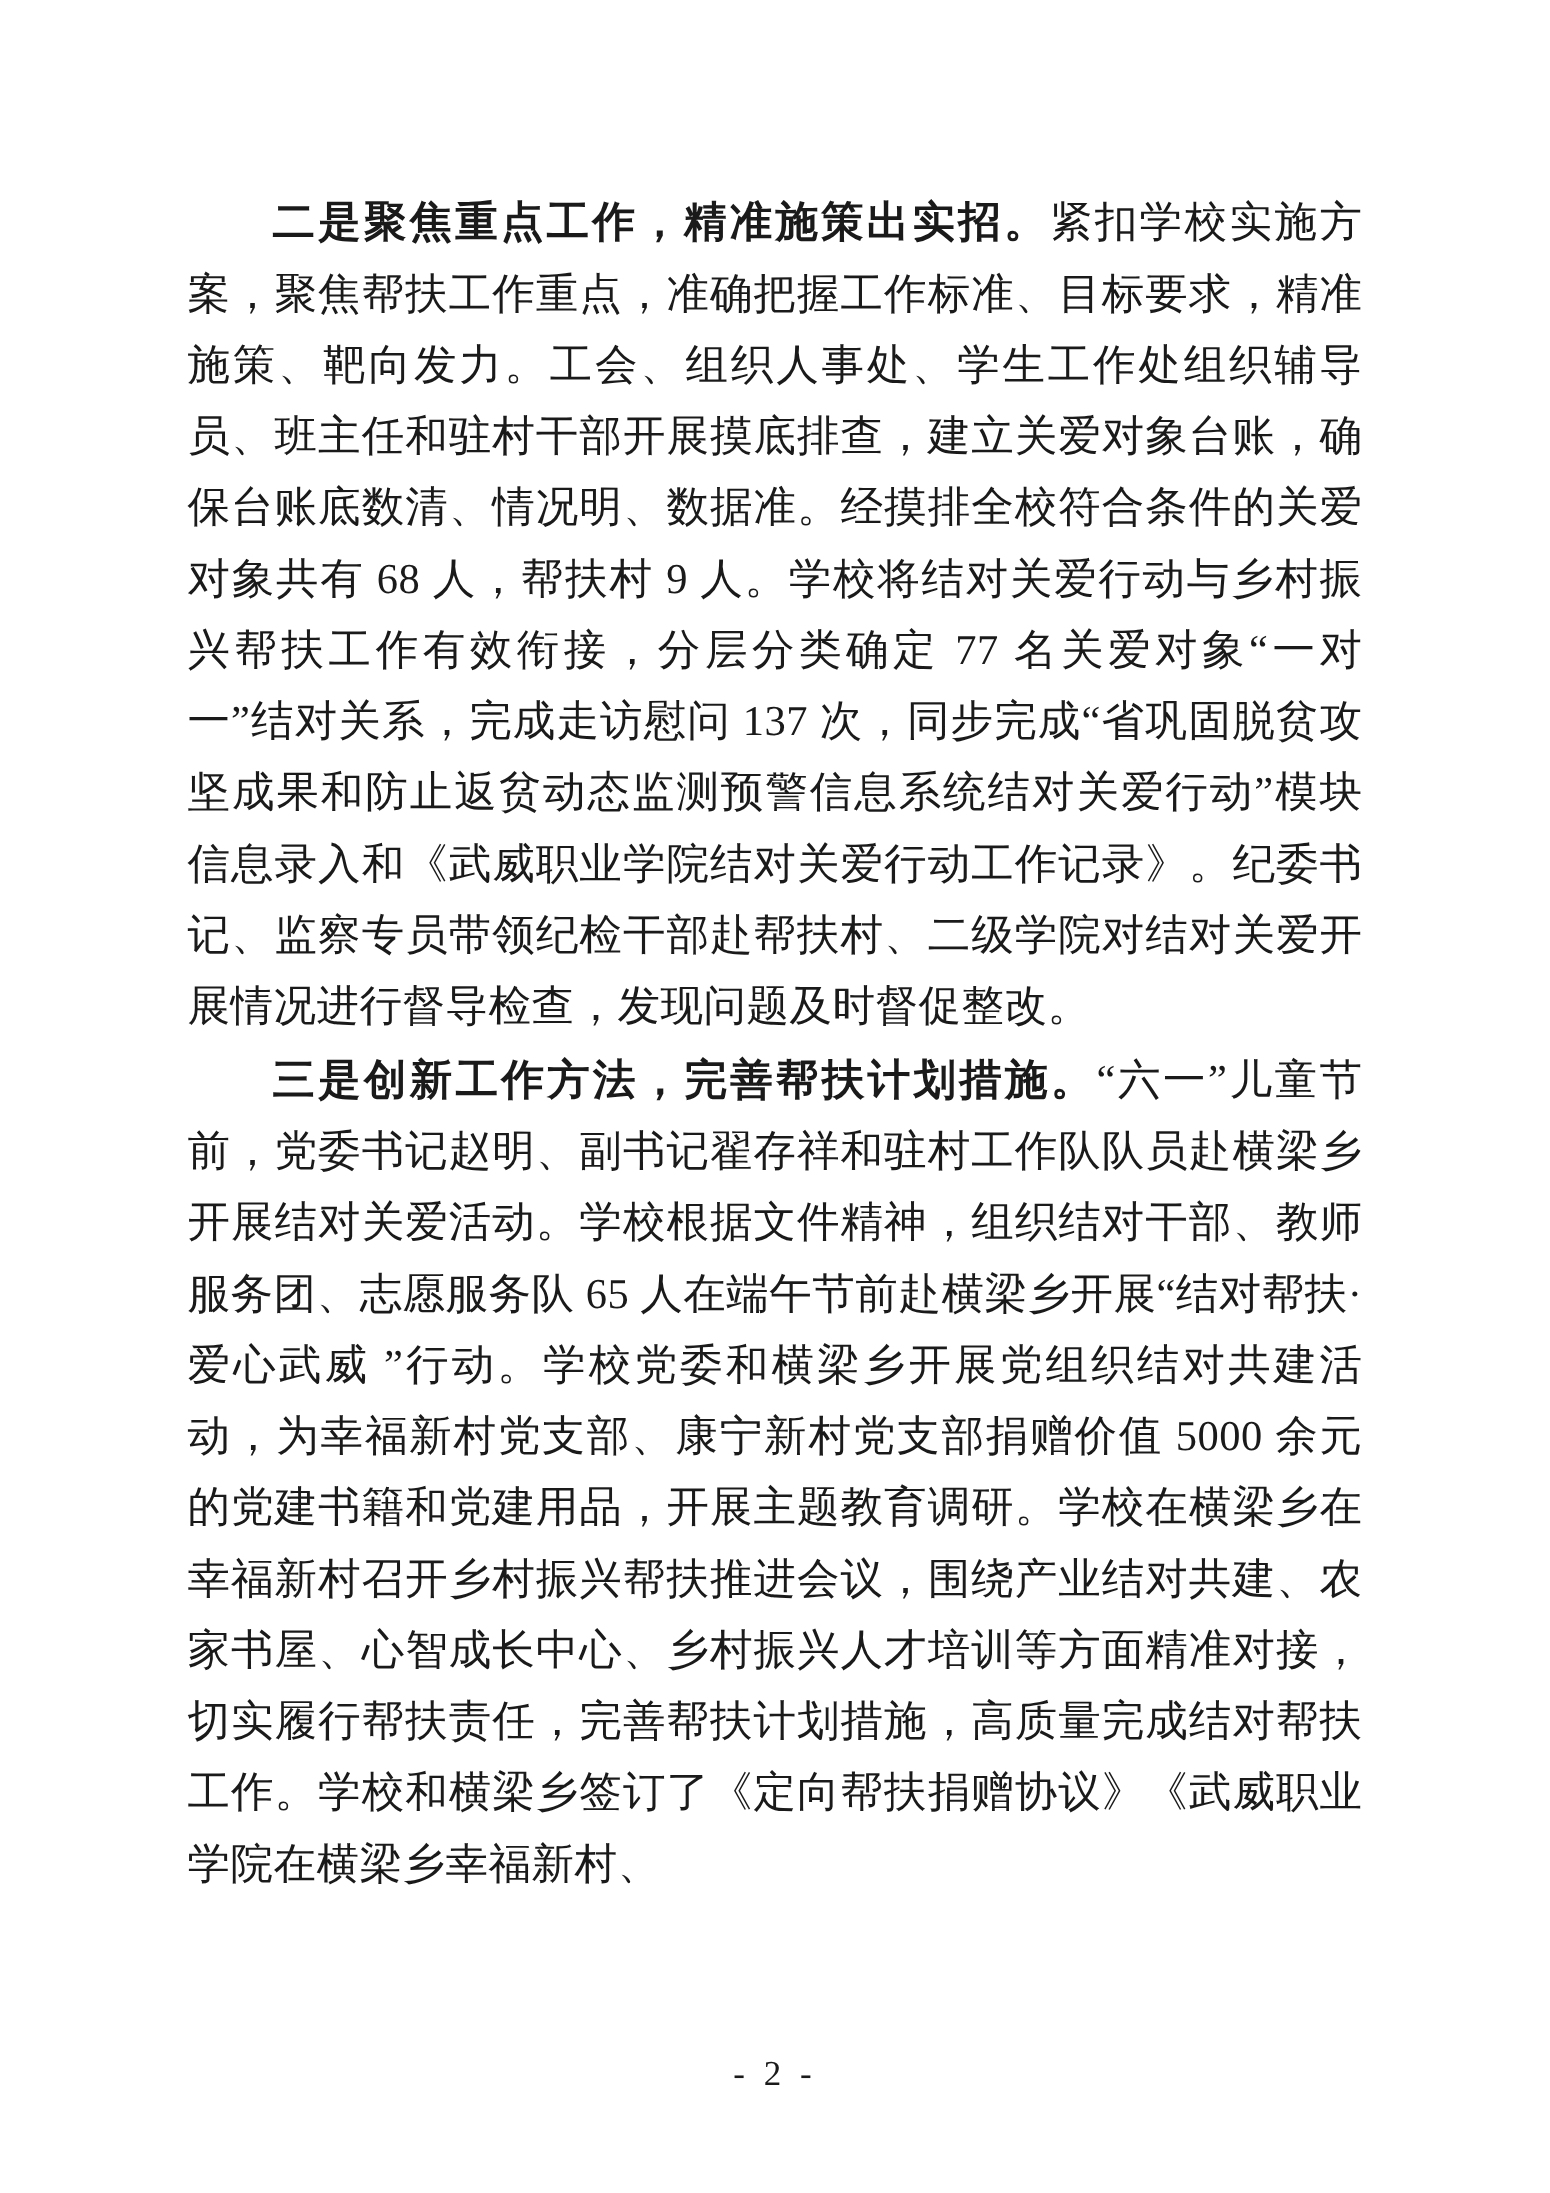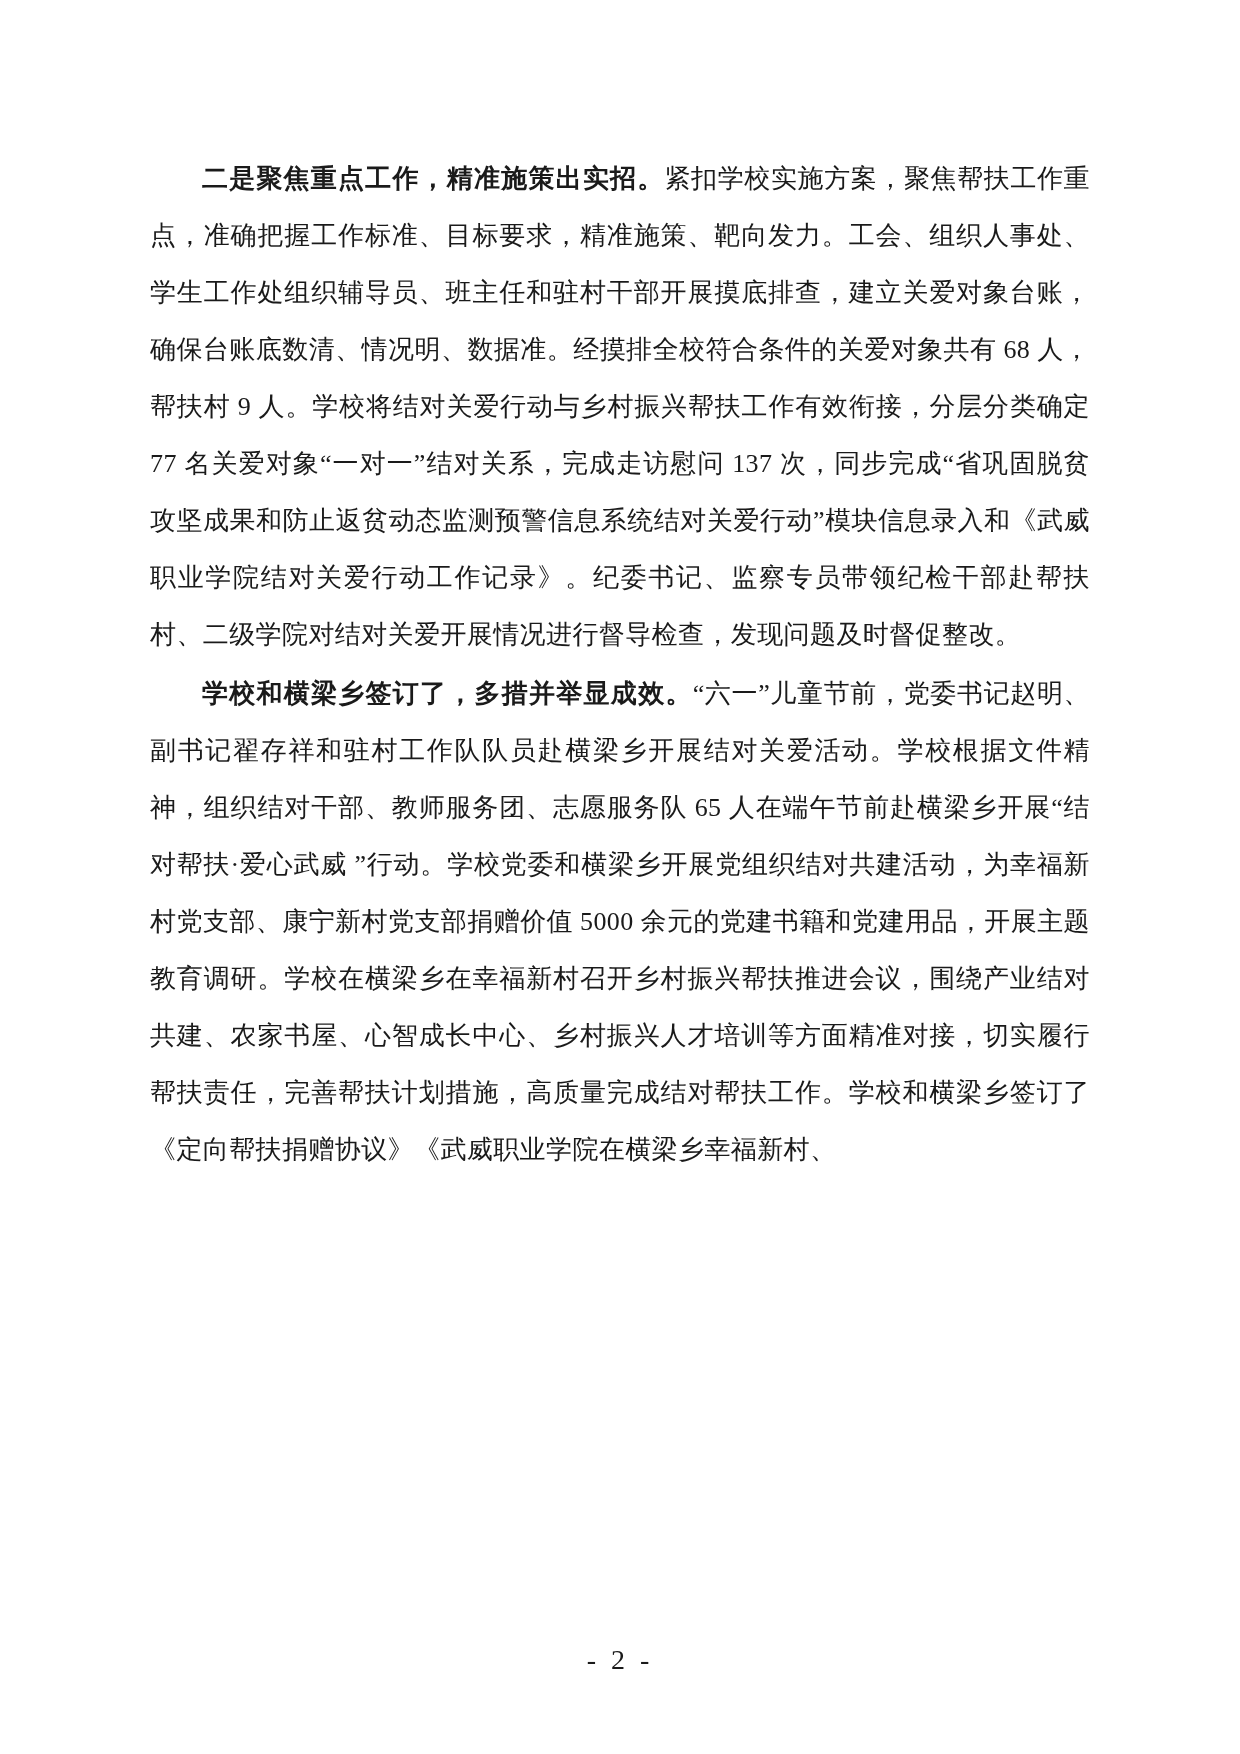--- a/index.html
+++ b/index.html
@@ -17,21 +17,21 @@
   .page {
     position: absolute;
     top: 0;
     left: 0;
     width: 1240px;
     height: 1754px;
     box-sizing: border-box;
     padding: 150px 150px 100px 150px;
   }
   .doc-body {
-    font-size: 26px;
+    font-size: 34px;
     line-height: 57px;
     text-align: justify;
     text-justify: inter-ideograph;
     letter-spacing: 0.4px;
   }
   .para {
     margin: 0 0 0 0;
     text-indent: 2em;
   }
   .para + .para {
@@ -54,18 +54,18 @@
   }
 </style>
 </head>
 <body>
 
 <div class="page">
   <div class="doc-body">
 
     <p class="para"><span class="lead">二是聚焦重点工作，精准施策出实招。</span><span>紧扣学校实施方案，聚焦帮扶工作重点，准确把握工作标准、目标要求，精准施策、靶向发力。工会、组织人事处、学生工作处组织辅导员、班主任和驻村干部开展摸底排查，建立关爱对象台账，确保台账底数清、情况明、数据准。经摸排全校符合条件的关爱对象共有 68 人，帮扶村 9 人。学校将结对关爱行动与乡村振兴帮扶工作有效衔接，分层分类确定 77 名关爱对象“一对一”结对关系，完成走访慰问 137 次，同步完成“省巩固脱贫攻坚成果和防止返贫动态监测预警信息系统结对关爱行动”模块信息录入和《武威职业学院结对关爱行动工作记录》。纪委书记、监察专员带领纪检干部赴帮扶村、二级学院对结对关爱开展情况进行督导检查，发现问题及时督促整改。</span></p>
 
-    <p class="para"><span class="lead">学校和横梁乡签订了，多措并举显成效。</span><span>“六一”儿童节前，党委书记赵明、副书记翟存祥和驻村工作队队员赴横梁乡开展结对关爱活动。学校根据文件精神，组织结对干部、教师服务团、志愿服务队 65 人在端午节前赴横梁乡开展“结对帮扶·爱心武威 ”行动。学校党委和横梁乡开展党组织结对共建活动，为幸福新村党支部、康宁新村党支部捐赠价值 5000 余元的党建书籍和党建用品，开展主题教育调研。学校在横梁乡在幸福新村召开乡村振兴帮扶推进会议，围绕产业结对共建、农家书屋、心智成长中心、乡村振兴人才培训等方面精准对接，切实履行帮扶责任，完善帮扶计划措施，高质量完成结对帮扶工作。学校和横梁乡签订了《定向帮扶捐赠协议》《武威职业学院在横梁乡幸福新村、</span></p>
+    <p class="para"><span class="lead">三是创新工作方法，完善帮扶计划措施。</span><span>“六一”儿童节前，党委书记赵明、副书记翟存祥和驻村工作队队员赴横梁乡开展结对关爱活动。学校根据文件精神，组织结对干部、教师服务团、志愿服务队 65 人在端午节前赴横梁乡开展“结对帮扶·爱心武威 ”行动。学校党委和横梁乡开展党组织结对共建活动，为幸福新村党支部、康宁新村党支部捐赠价值 5000 余元的党建书籍和党建用品，开展主题教育调研。学校在横梁乡在幸福新村召开乡村振兴帮扶推进会议，围绕产业结对共建、农家书屋、心智成长中心、乡村振兴人才培训等方面精准对接，切实履行帮扶责任，完善帮扶计划措施，高质量完成结对帮扶工作。学校和横梁乡签订了《定向帮扶捐赠协议》《武威职业学院在横梁乡幸福新村、</span></p>
 
   </div>
 </div>
 
 <div class="page-number">- 2 -</div>
 
 </body></html>

